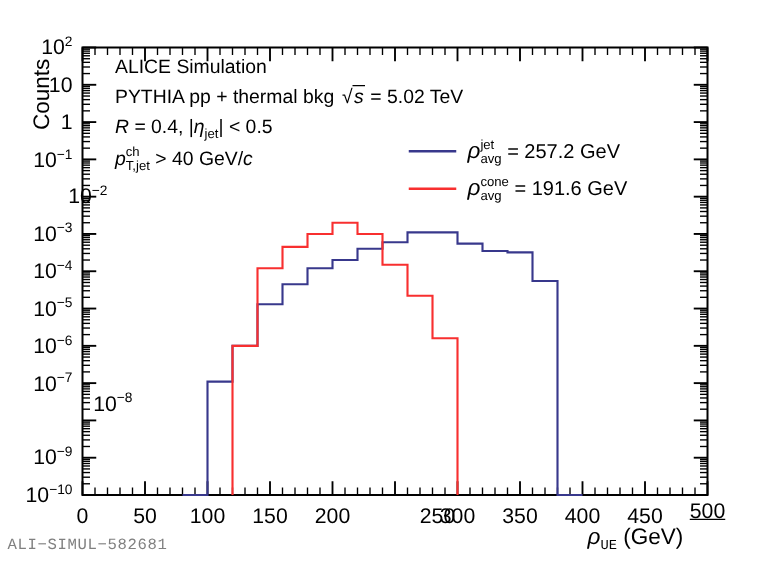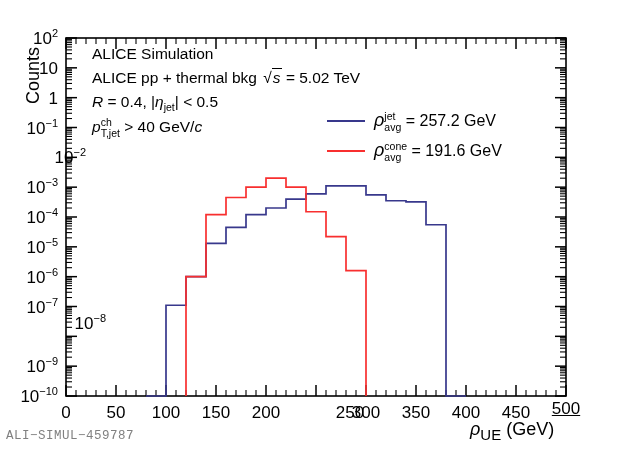--- a/index.html
+++ b/index.html
@@ -46,23 +46,24 @@
     transform: rotate(-90deg);
     left: 24px;
     top: 104px;
   }
   #x-axis-title {
     font-size: 18px;
     left: 470px;
     top: 420px;
   }
   #x-axis-title .sub {
-    font-size: 15px;
+    font-size: 11px;
     vertical-align: sub;
     line-height: 0;
+    font-family: Liberation Mono, monospace;
   }
   .ital { font-style: italic; }
   
   #annotation {
     position: absolute;
     left: 92px;
     top: 45px;
     font-size: 15.5px;
   }
   #annotation .aline {
@@ -480,21 +481,21 @@
     <div class="lbl xtick" style="left: 366px; top: 404px;">300</div>
     <div class="lbl xtick" style="left: 416px; top: 404px;">350</div>
     <div class="lbl xtick" style="left: 466px; top: 404px;">400</div>
     <div class="lbl xtick" style="left: 516px; top: 404px;">450</div>
     <div class="lbl xtick" style="left: 566px; top: 400px; text-decoration: underline;">500</div>
   </div>
 
 <div id="annotation">
   <div class="aline">ALICE Simulation</div>
   <div class="aline">
-    <span>ALICE pp + thermal bkg</span>
+    <span>PYTHIA pp + thermal bkg</span>
     <span class="sqrt-wrap">√<span class="ital" style="border-top:1px solid #000;padding:0 1px;">s</span></span>
     <span>= 5.02 TeV</span>
   </div>
   <div class="aline">
     <span class="ital">R</span>
     <span>= 0.4,</span>
     <span>|</span><span class="ital">η</span><span class="sub">jet</span><span>|</span>
     <span>&lt; 0.5</span>
   </div>
   <div class="aline">
@@ -507,13 +508,13 @@
   <div class="leg-row">
     <span class="leg-swatch" style="border-top-color: rgb(56, 56, 140);"></span>
     <span class="leg-text"><span class="rho">ρ</span><span class="stack"><span class="up">jet</span><span class="dn">avg</span></span> <span>= 257.2 GeV</span></span>
   </div>
   <div class="leg-row">
     <span class="leg-swatch" style="border-top-color: rgb(248, 47, 47);"></span>
     <span class="leg-text"><span class="rho">ρ</span><span class="stack"><span class="up">cone</span><span class="dn">avg</span></span> <span>= 191.6 GeV</span></span>
   </div>
 </div>
 
-<div id="watermark">ALI−SIMUL−459787</div>
+<div id="watermark">ALI−SIMUL−582681</div>
 
 </body></html>

